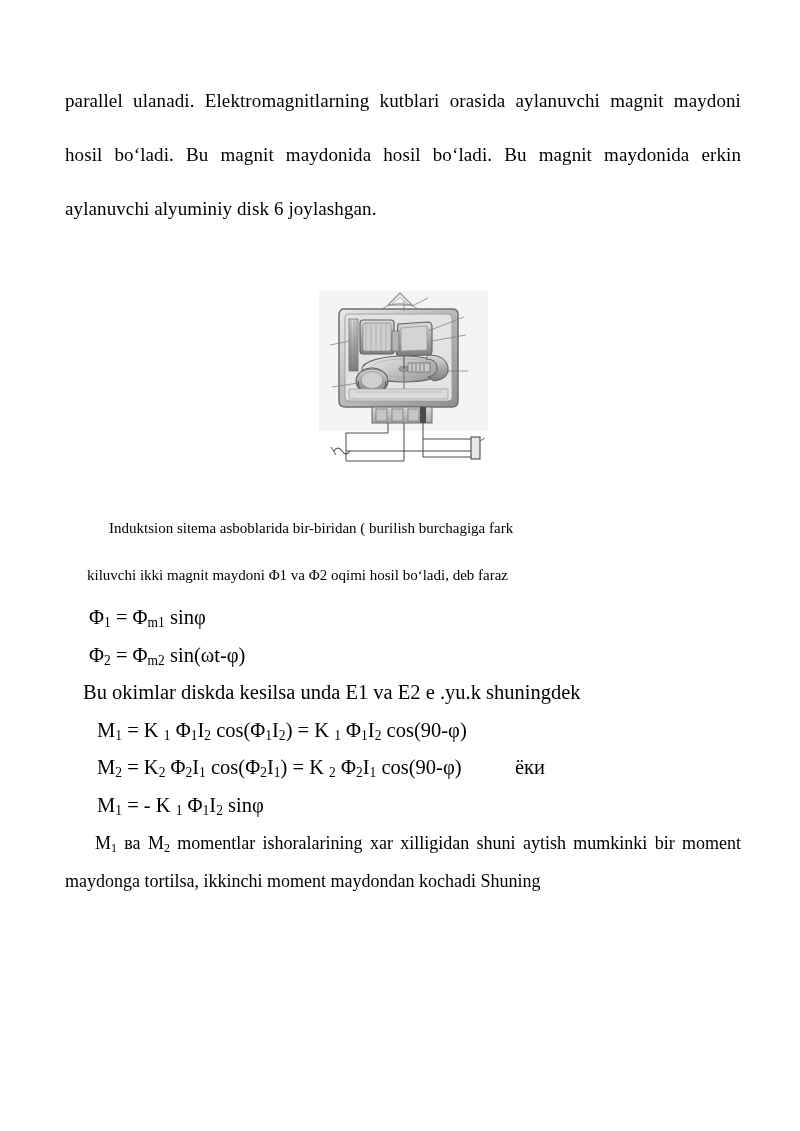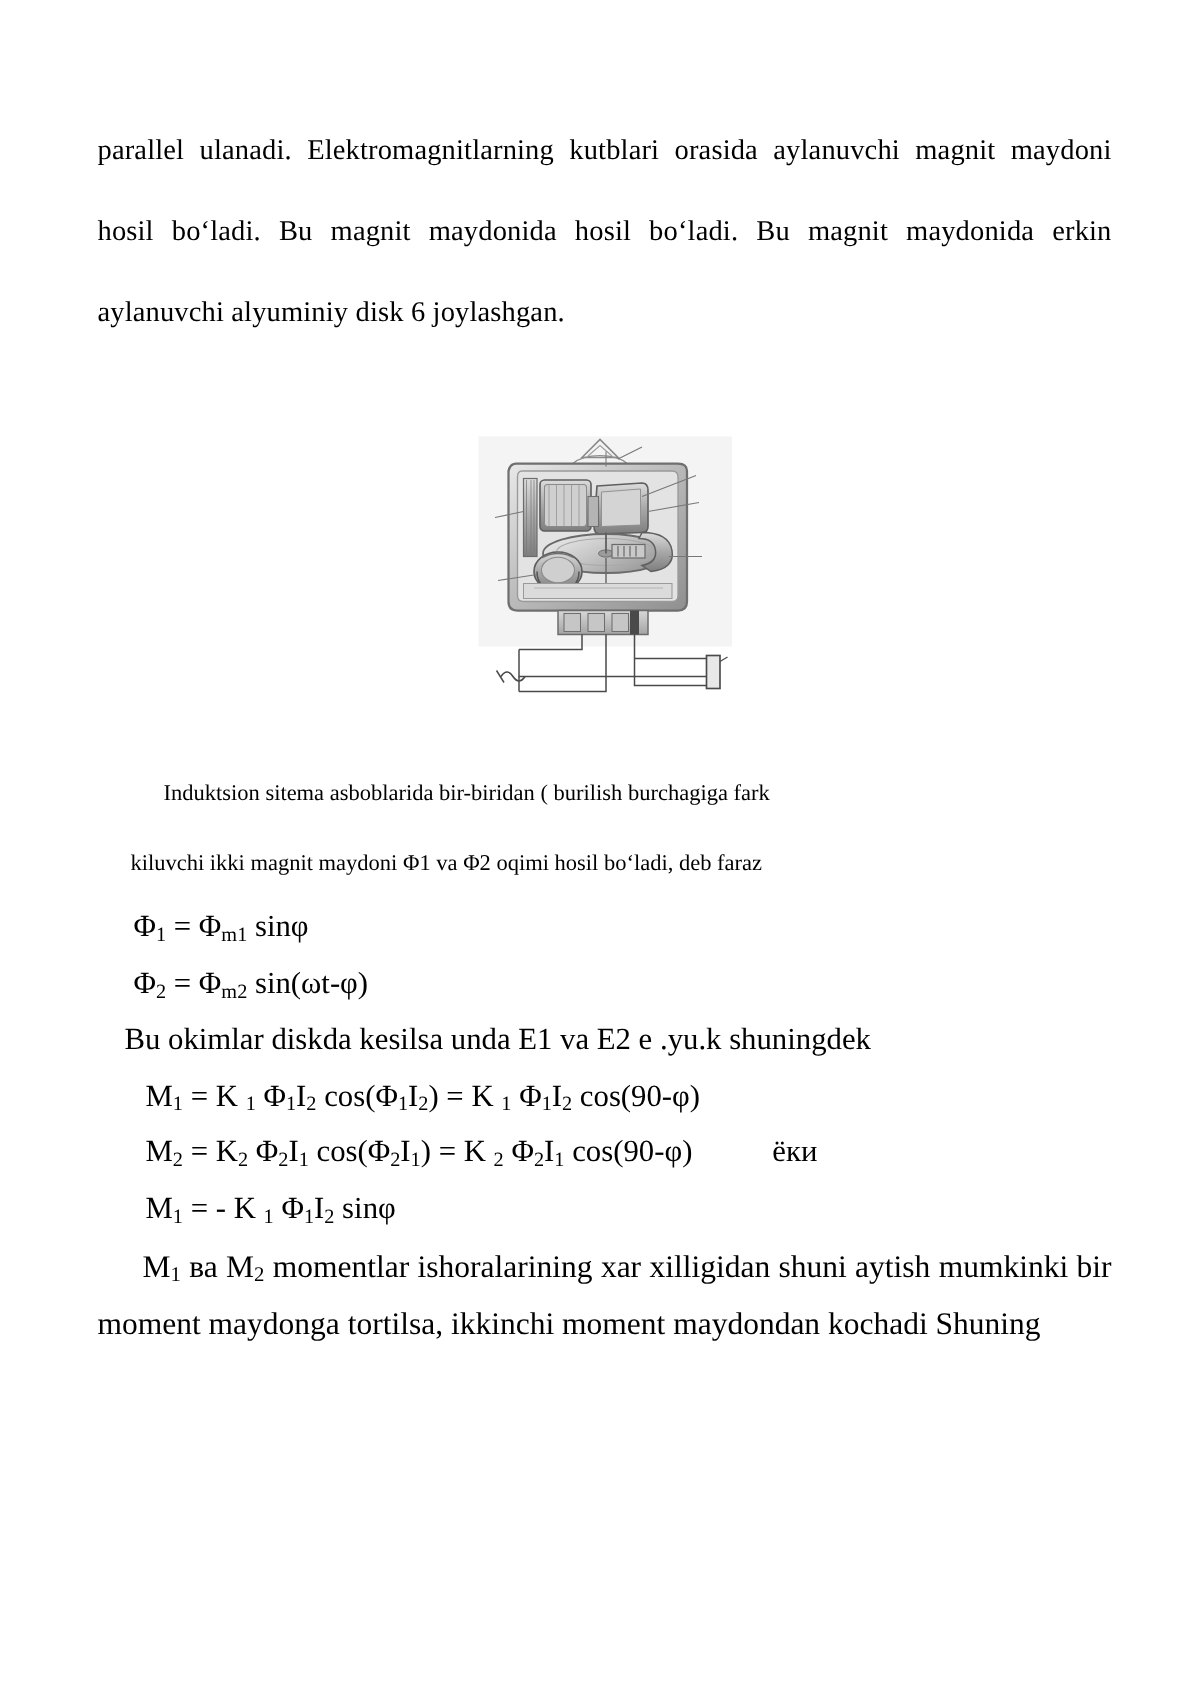--- a/index.html
+++ b/index.html
@@ -96,21 +96,21 @@
   sub {
     font-size: 0.66em;
     vertical-align: -0.24em;
     line-height: 0;
   }
 
   .gap-before-tail { margin-top: 0px; }
 
   .tail-para {
     text-align: justify;
-    font-size: 21px;
+    font-size: 18px;
     line-height: 38px;
     margin: 0;
     text-indent: 30px;
   }
 
   .nbsp-wide { letter-spacing: 0.4em; }
 </style>
 </head>
 <body>
 

